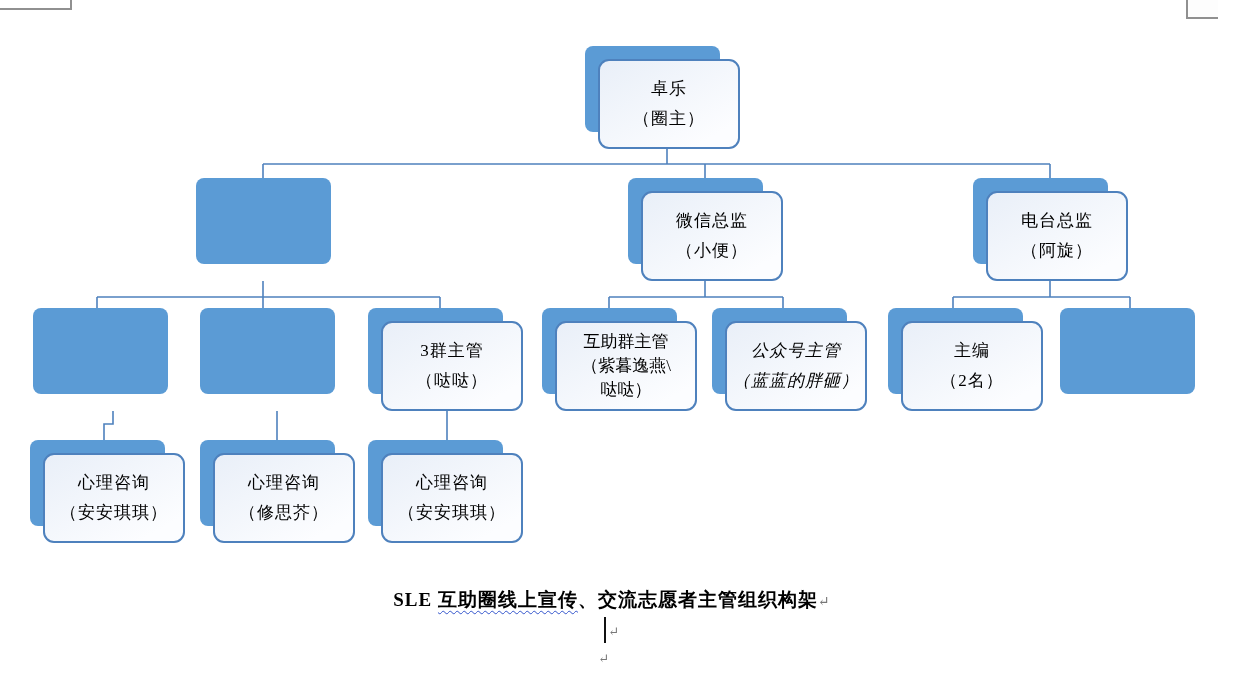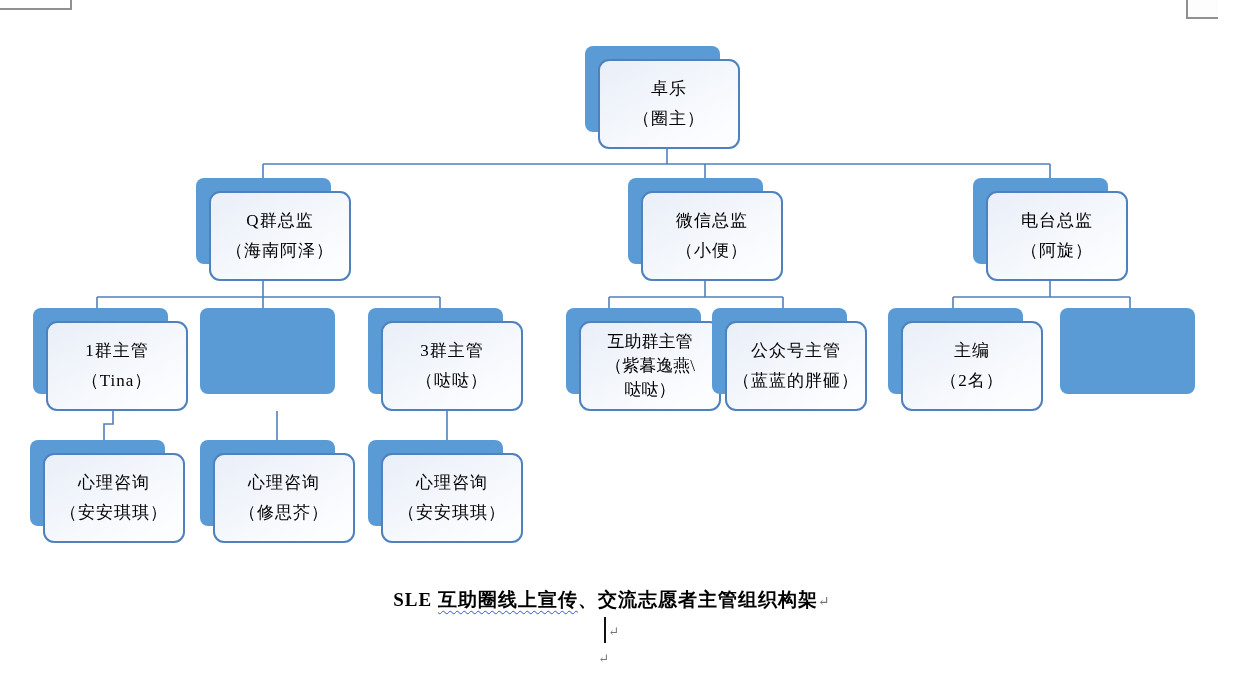--- a/index.html
+++ b/index.html
@@ -97,66 +97,58 @@
   <div class="node" style="left:585px;top:46px;">
     <div class="shadow"></div>
     <div class="face">
       <div class="ln">卓乐</div>
       <div class="ln">（圈主）</div>
     </div>
   </div>
 
   <div class="node" style="left:196px;top:178px;">
     <div class="shadow"></div>
-    <div class="face">
-      <div class="ln">Q群总监</div>
-      <div class="ln">（海南阿泽）</div>
-    </div>
   </div>
   <div class="node" style="left:628px;top:178px;">
     <div class="shadow"></div>
     <div class="face">
       <div class="ln">微信总监</div>
       <div class="ln">（小便）</div>
     </div>
   </div>
   <div class="node" style="left:973px;top:178px;">
     <div class="shadow"></div>
     <div class="face">
       <div class="ln">电台总监</div>
       <div class="ln">（阿旋）</div>
     </div>
   </div>
 
   <div class="node" style="left:33px;top:308px;">
     <div class="shadow"></div>
-    <div class="face">
-      <div class="ln">1群主管</div>
-      <div class="ln">（Tina）</div>
-    </div>
   </div>
   <div class="node" style="left:200px;top:308px;">
     <div class="shadow"></div>
   </div>
   <div class="node" style="left:368px;top:308px;">
     <div class="shadow"></div>
     <div class="face">
       <div class="ln">3群主管</div>
       <div class="ln">（哒哒）</div>
     </div>
   </div>
-  <div class="node tight" style="left:542px;top:308px;margin-left:24px;">
+  <div class="node tight" style="left:542px;top:308px;">
     <div class="shadow"></div>
     <div class="face">
       <div class="ln">互助群主管</div>
       <div class="ln">（紫暮逸燕\</div>
       <div class="ln">哒哒）</div>
     </div>
   </div>
-  <div class="node" style="left:712px;top:308px;">
+  <div class="node" style="left:712px;top:308px;font-style:italic;">
     <div class="shadow"></div>
     <div class="face">
       <div class="ln">公众号主管</div>
       <div class="ln">（蓝蓝的胖砸）</div>
     </div>
   </div>
   <div class="node" style="left:888px;top:308px;">
     <div class="shadow"></div>
     <div class="face">
       <div class="ln">主编</div>

